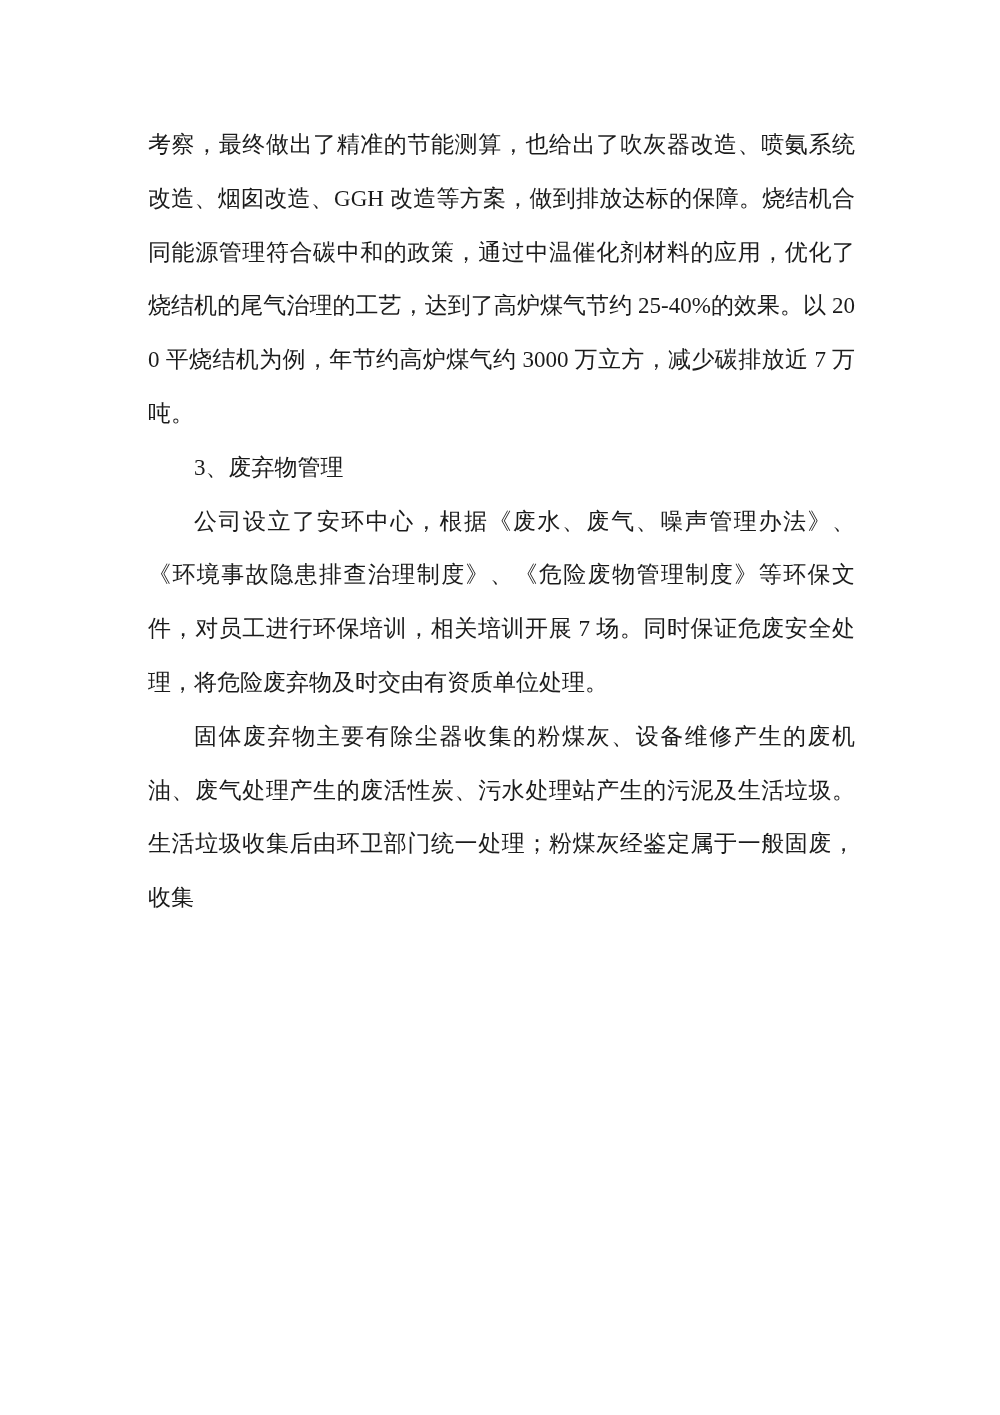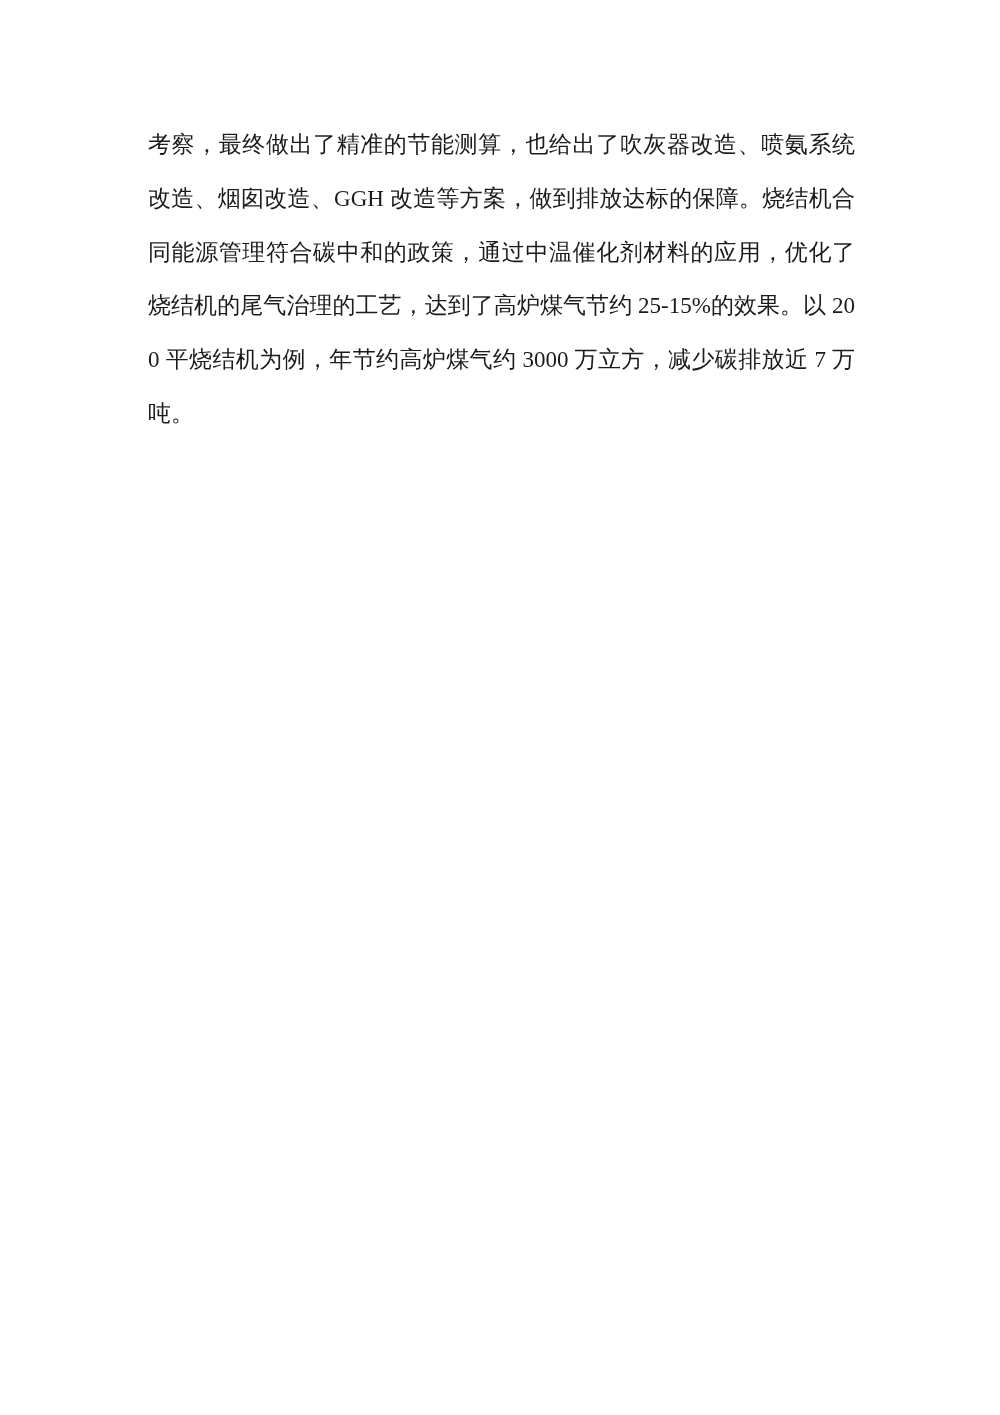--- a/index.html
+++ b/index.html
@@ -33,15 +33,18 @@
   }
   .para.indent {
     text-indent: 2em;
   }
 </style>
 </head>
 <body>
 
 <div class="page">
   <div class="content">
-    <p class="para">考察，最终做出了精准的节能测算，也给出了吹灰器改造、喷氨系统改造、烟囱改造、GGH 改造等方案，做到排放达标的保障。烧结机合同能源管理符合碳中和的政策，通过中温催化剂材料的应用，优化了烧结机的尾气治理的工艺，达到了高炉煤气节约 25-15%的效果。以 200 平烧结机为例，年节约高炉煤气约 3000 万立方，减少碳排放近 7 万吨。</p>
+    <p class="para">考察，最终做出了精准的节能测算，也给出了吹灰器改造、喷氨系统改造、烟囱改造、GGH 改造等方案，做到排放达标的保障。烧结机合同能源管理符合碳中和的政策，通过中温催化剂材料的应用，优化了烧结机的尾气治理的工艺，达到了高炉煤气节约 25-40%的效果。以 200 平烧结机为例，年节约高炉煤气约 3000 万立方，减少碳排放近 7 万吨。</p>
+    <p class="para indent">3、废弃物管理</p>
+    <p class="para indent">公司设立了安环中心，根据《废水、废气、噪声管理办法》、《环境事故隐患排查治理制度》、《危险废物管理制度》等环保文件，对员工进行环保培训，相关培训开展 7 场。同时保证危废安全处理，将危险废弃物及时交由有资质单位处理。</p>
+    <p class="para indent">固体废弃物主要有除尘器收集的粉煤灰、设备维修产生的废机油、废气处理产生的废活性炭、污水处理站产生的污泥及生活垃圾。生活垃圾收集后由环卫部门统一处理；粉煤灰经鉴定属于一般固废，收集</p>
   </div>
 </div>
 
 </body></html>

